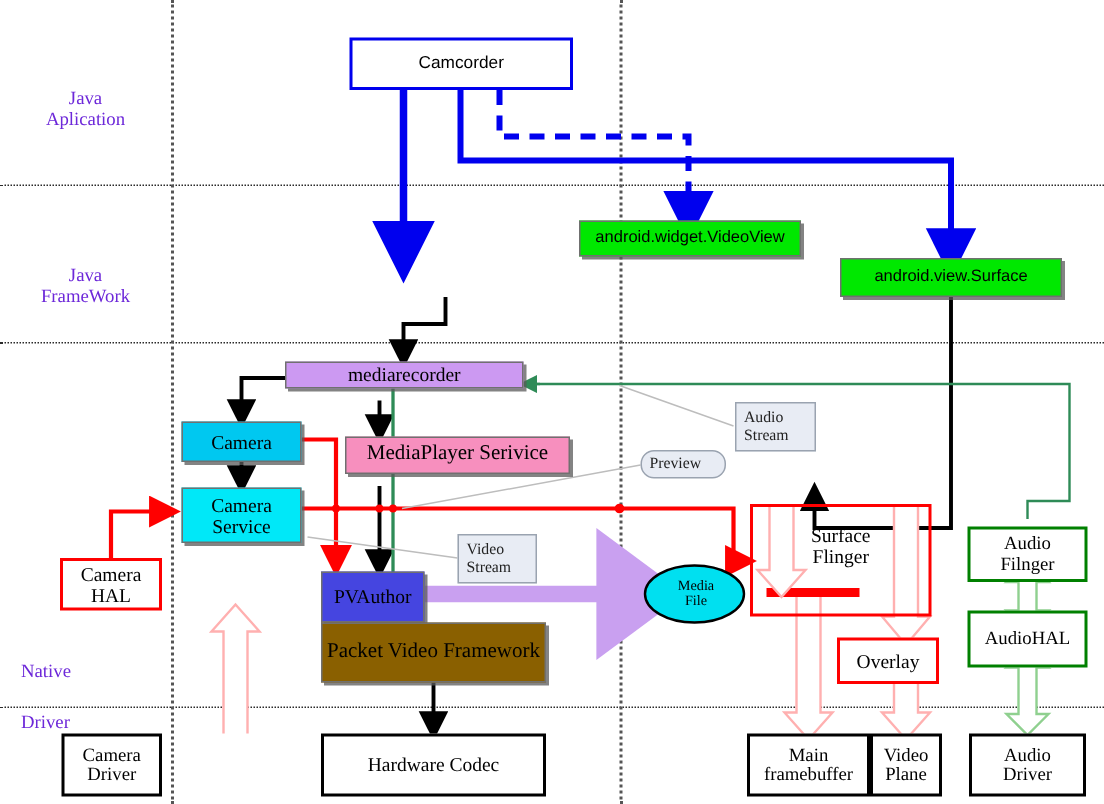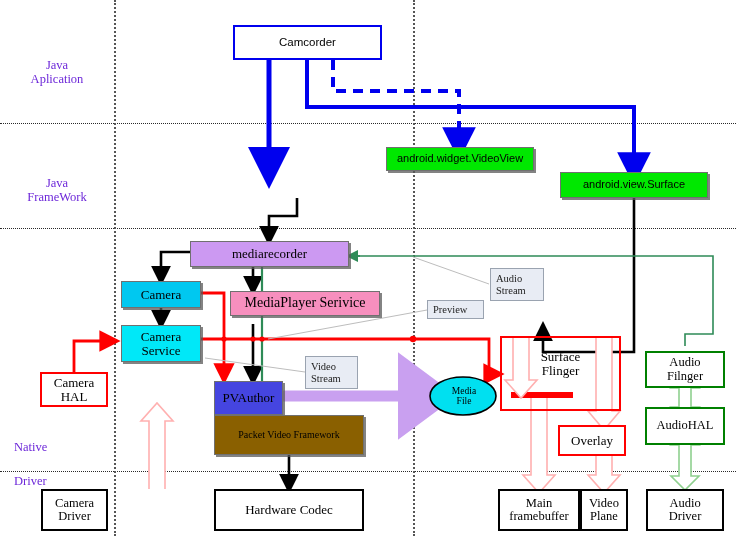--- a/index.html
+++ b/index.html
@@ -199,29 +199,29 @@
     </g>
 
     <path d="M489,284 L413,257" stroke="#bdbdbd" stroke-width="1" fill="none"></path>
     <path d="M427,310 L268,339" stroke="#bdbdbd" stroke-width="1" fill="none"></path>
     <path d="M305,372 L205,358" stroke="#bdbdbd" stroke-width="1" fill="none"></path>
   </svg>
 
   <div class="box sans shadow" style="left:233px;top:25px;width:149px;height:35px;background:#ffffff;border:2px solid #0000ee;font-size:11.5px;box-shadow:none;">Camcorder</div>
   <div class="box sans shadow" style="left:386px;top:147px;width:148px;height:24px;background:#00e800;border:1.2px solid #707070;font-size:11px;">android.widget.VideoView</div>
   <div class="box sans shadow" style="left:560px;top:172px;width:148px;height:26px;background:#00e800;border:1.2px solid #707070;font-size:11px;">android.view.Surface</div>
-  <div class="box serif shadow" style="left:190px;top:241px;width:159px;height:26px;background:#cc99f2;border:1.2px solid #707070;font-size:13px;">mediarecorder</div>
+  <div class="box serif shadow" style="left:190px;top:241px;width:159px;height:18px;background:#cc99f2;border:1.2px solid #707070;font-size:13px;">mediarecorder</div>
   <div class="box serif shadow" style="left:121px;top:281px;width:80px;height:27px;background:#00c8f0;border:1.2px solid #707070;font-size:13px;">Camera</div>
   <div class="box serif shadow" style="left:121px;top:325px;width:80px;height:37px;background:#00e8f8;border:1.2px solid #707070;font-size:13px;">Camera
 Service</div>
   <div class="box serif shadow" style="left:230px;top:291px;width:150px;height:25px;background:#f78fbe;border:1.2px solid #707070;font-size:14px;">MediaPlayer  Serivice</div>
   <div class="box serif" style="left:40px;top:372px;width:68px;height:35px;background:#ffffff;border:2px solid #ff0000;font-size:13px;">Camera
 HAL</div>
   <div class="box serif shadow" style="left:214px;top:381px;width:69px;height:34px;background:#4545e0;border:1.2px solid #707070;font-size:13px;">PVAuthor</div>
-  <div class="box serif shadow" style="left:214px;top:415px;width:150px;height:40px;background:#8a6000;border:1.2px solid #707070;font-size:10px;">Packet Video Framework</div>
+  <div class="box serif shadow" style="left:214px;top:415px;width:150px;height:40px;background:#8a6000;border:1.2px solid #707070;font-size:14px;">Packet Video Framework</div>
   <div class="box serif" style="left:500px;top:336px;width:121px;height:75px;background:transparent;border:2.4px solid #ff0000;font-size:13px;align-items:flex-start;padding-top:12px;">Surface
 Flinger</div>
   <div class="box serif" style="left:558px;top:425px;width:68px;height:31px;background:#ffffff;border:2.2px solid #ff0000;font-size:13px;">Overlay</div>
   <div class="box serif" style="left:645px;top:351px;width:80px;height:37px;background:#ffffff;border:2px solid #008000;font-size:12.5px;">Audio
 Filnger</div>
   <div class="box serif" style="left:645px;top:407px;width:80px;height:38px;background:#ffffff;border:2px solid #008000;font-size:12.5px;">AudioHAL</div>
   <div class="box serif" style="left:41px;top:489px;width:67px;height:42px;background:#ffffff;border:2px solid #000000;font-size:12.5px;">Camera
 Driver</div>
   <div class="box serif" style="left:214px;top:489px;width:150px;height:42px;background:#ffffff;border:2px solid #000000;font-size:13px;">Hardware Codec</div>
   <div class="box serif" style="left:498px;top:489px;width:82px;height:42px;background:#ffffff;border:2px solid #000000;font-size:12.5px;">Main
@@ -232,17 +232,17 @@
 Driver</div>
 
   <svg style="position:absolute;left:428px;top:375px;width:72px;height:43px;overflow:visible;">
     <ellipse cx="35" cy="21" rx="33" ry="19" fill="#00e0f0" stroke="#000" stroke-width="1.6"></ellipse>
   </svg>
   <div class="ellipse-lbl" style="left:428px;top:375px;width:72px;height:43px;">Media
 File</div>
 
   <div class="callout" style="left:490px;top:268px;width:54px;height:33px;">Audio
 Stream</div>
-  <div class="callout" style="left:427px;top:300px;width:57px;height:19px;">Preview</div>
+  <div class="callout" style="left:427px;top:300px;width:57px;height:19px;border-radius:9px;">Preview</div>
   <div class="callout" style="left:305px;top:356px;width:53px;height:33px;">Video
 Stream</div>
 
 </div>
 
 </body></html>

